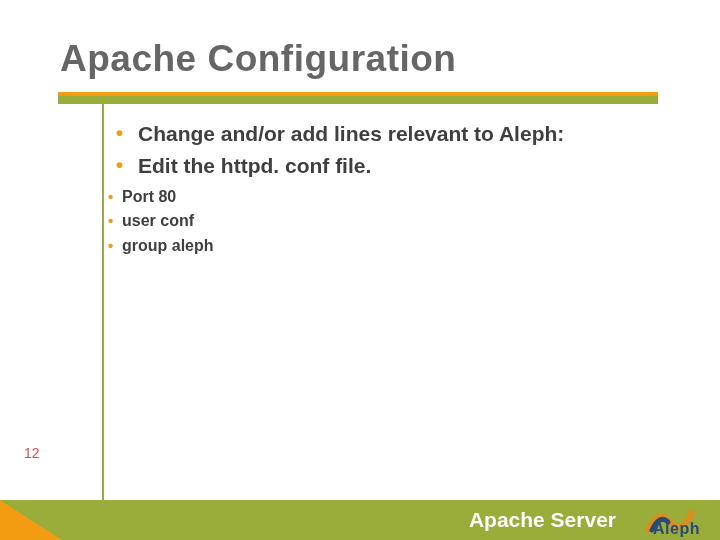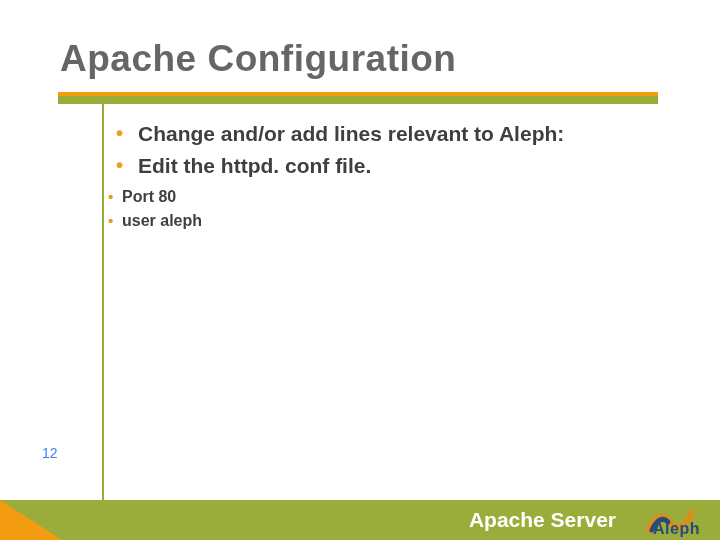--- a/index.html
+++ b/index.html
@@ -42,24 +42,24 @@
     position: absolute;
     left: 102px;
     top: 104px;
     width: 2px;
     height: 398px;
     background: #9aad3a;
   }
 
   .page-number {
     position: absolute;
-    left: 42px;
+    left: 24px;
     top: 445px;
     font-size: 14px;
-    color: #3b82f6;
+    color: #ef4444;
   }
 
   .content {
     position: absolute;
     left: 108px;
     top: 120px;
     width: 560px;
   }
 
   ul.big {
@@ -159,21 +159,22 @@
   <div class="rule-olive"></div>
   <div class="vline"></div>
 
   <div class="content">
     <ul class="big">
       <li>Change and/or add lines relevant to Aleph:</li>
       <li>Edit the httpd. conf file.</li>
     </ul>
     <ul class="small">
       <li>Port 80</li>
-      <li>user aleph</li>
+      <li>user conf</li>
+      <li>group aleph</li>
     </ul>
   </div>
 
   <div class="page-number">12</div>
 
   <div class="footer-bar"></div>
   <div class="footer-corner"></div>
   <div class="footer-text">Apache Server</div>
 
   <div class="logo">

